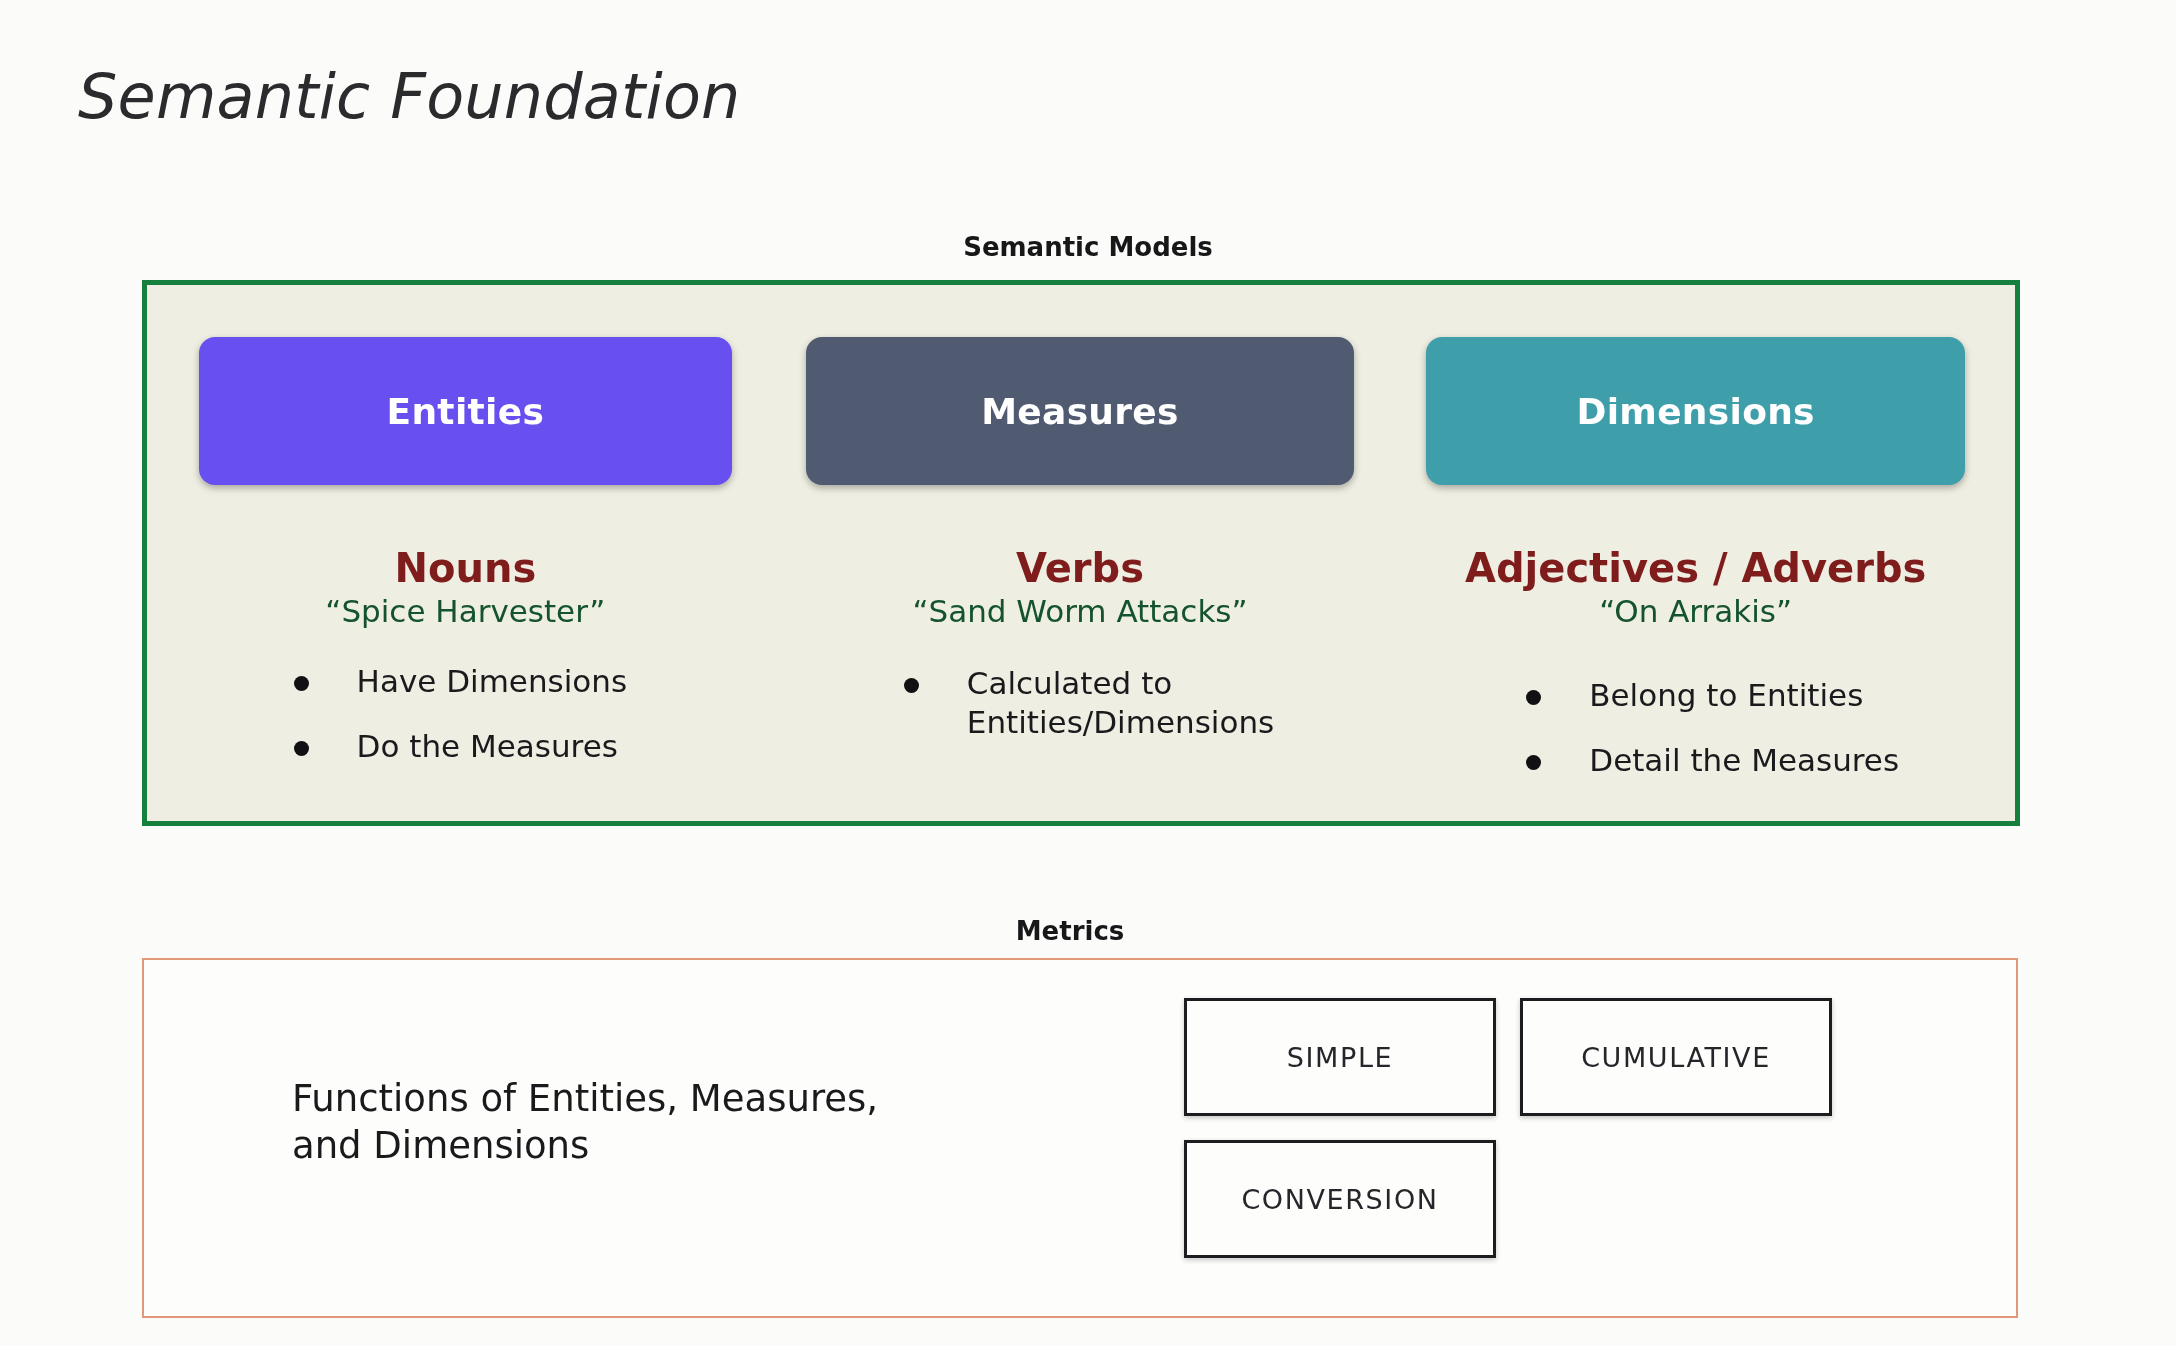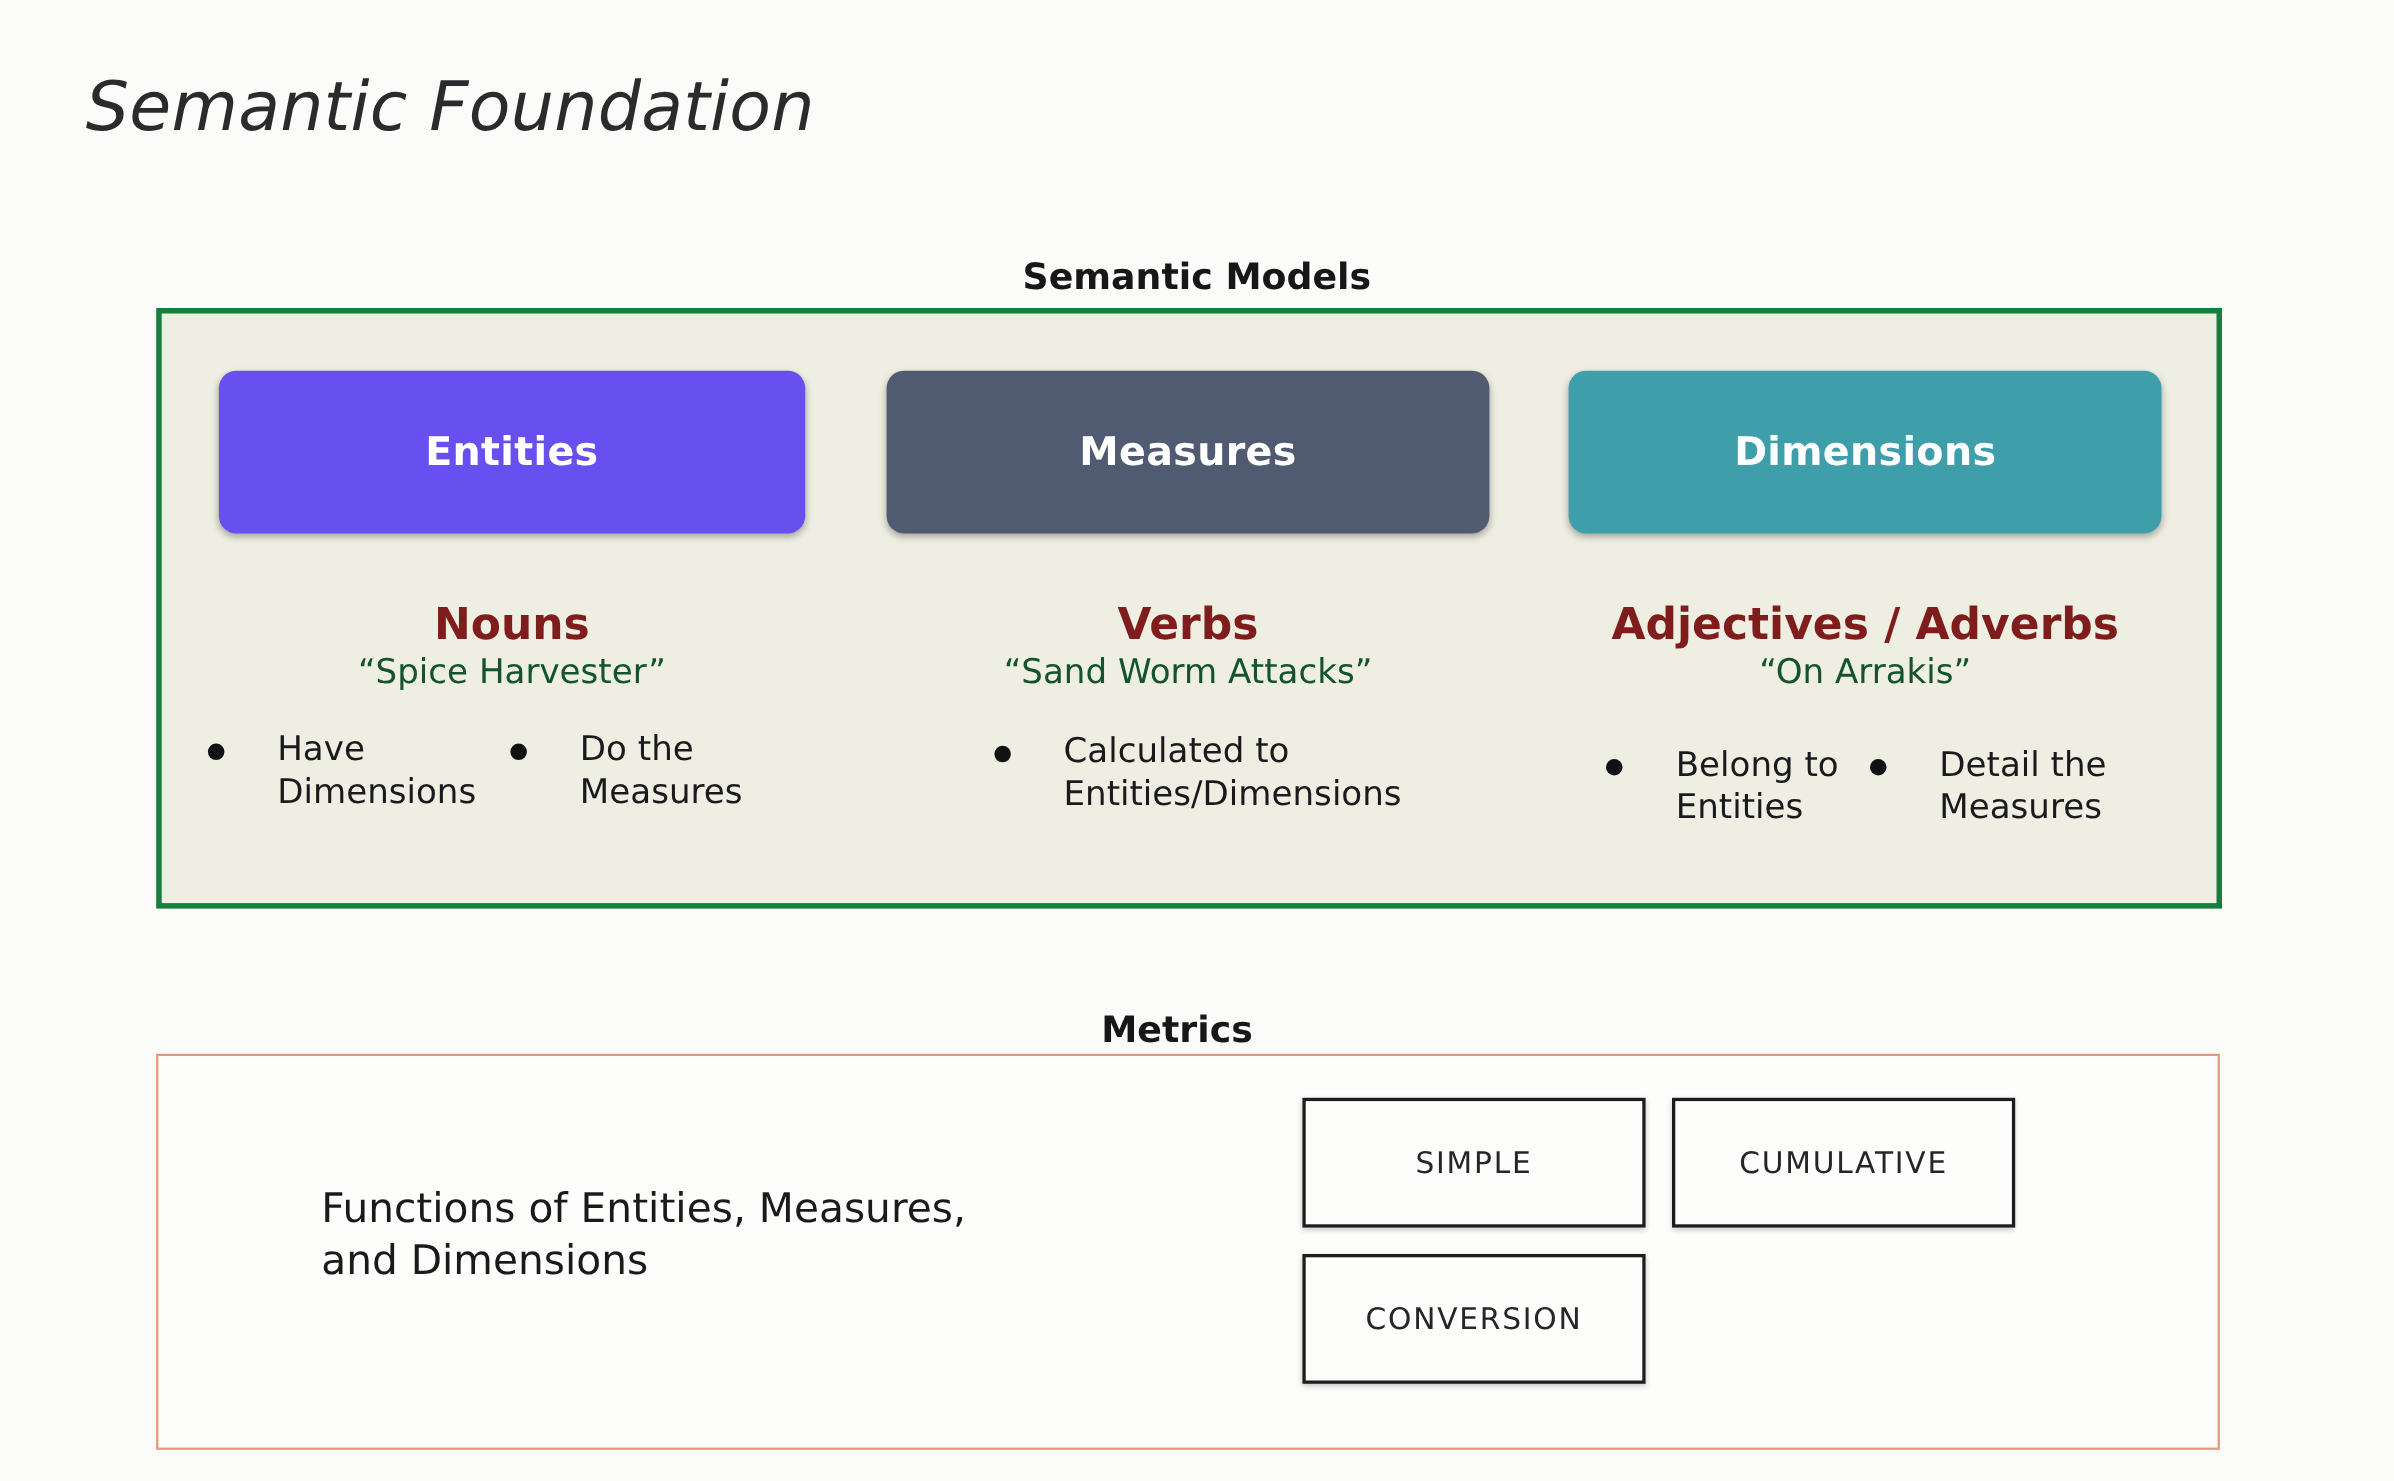--- a/index.html
+++ b/index.html
@@ -26,21 +26,21 @@
     color: #2b2b2e;
     letter-spacing: 0.2px;
     white-space: nowrap;
     font-style: italic;
   }
 
   
   .section-label {
     position: absolute;
     font-family: "DejaVu Sans", sans-serif;
-    font-size: 33px;
+    font-size: 26px;
     font-weight: 700;
     color: #17171a;
     text-align: center;
     white-space: nowrap;
   }
   .section-label.models {
     left: 0;
     top: 232px;
     width: 2176px;
   }
@@ -121,22 +121,23 @@
     font-weight: 400;
     color: #14532d;
     text-align: center;
     white-space: nowrap;
     line-height: 1.05;
   }
 
   .bullet-list {
     margin-top: 34px;
     display: flex;
-    flex-direction: row;
+    flex-direction: column;
     align-items: flex-start;
+    gap: 24px;
   }
   .bullet-row {
     display: flex;
     flex-direction: row;
     align-items: flex-start;
     margin-bottom: 2px;
   }
   .bullet-dot {
     flex: 0 0 auto;
     width: 15px;

